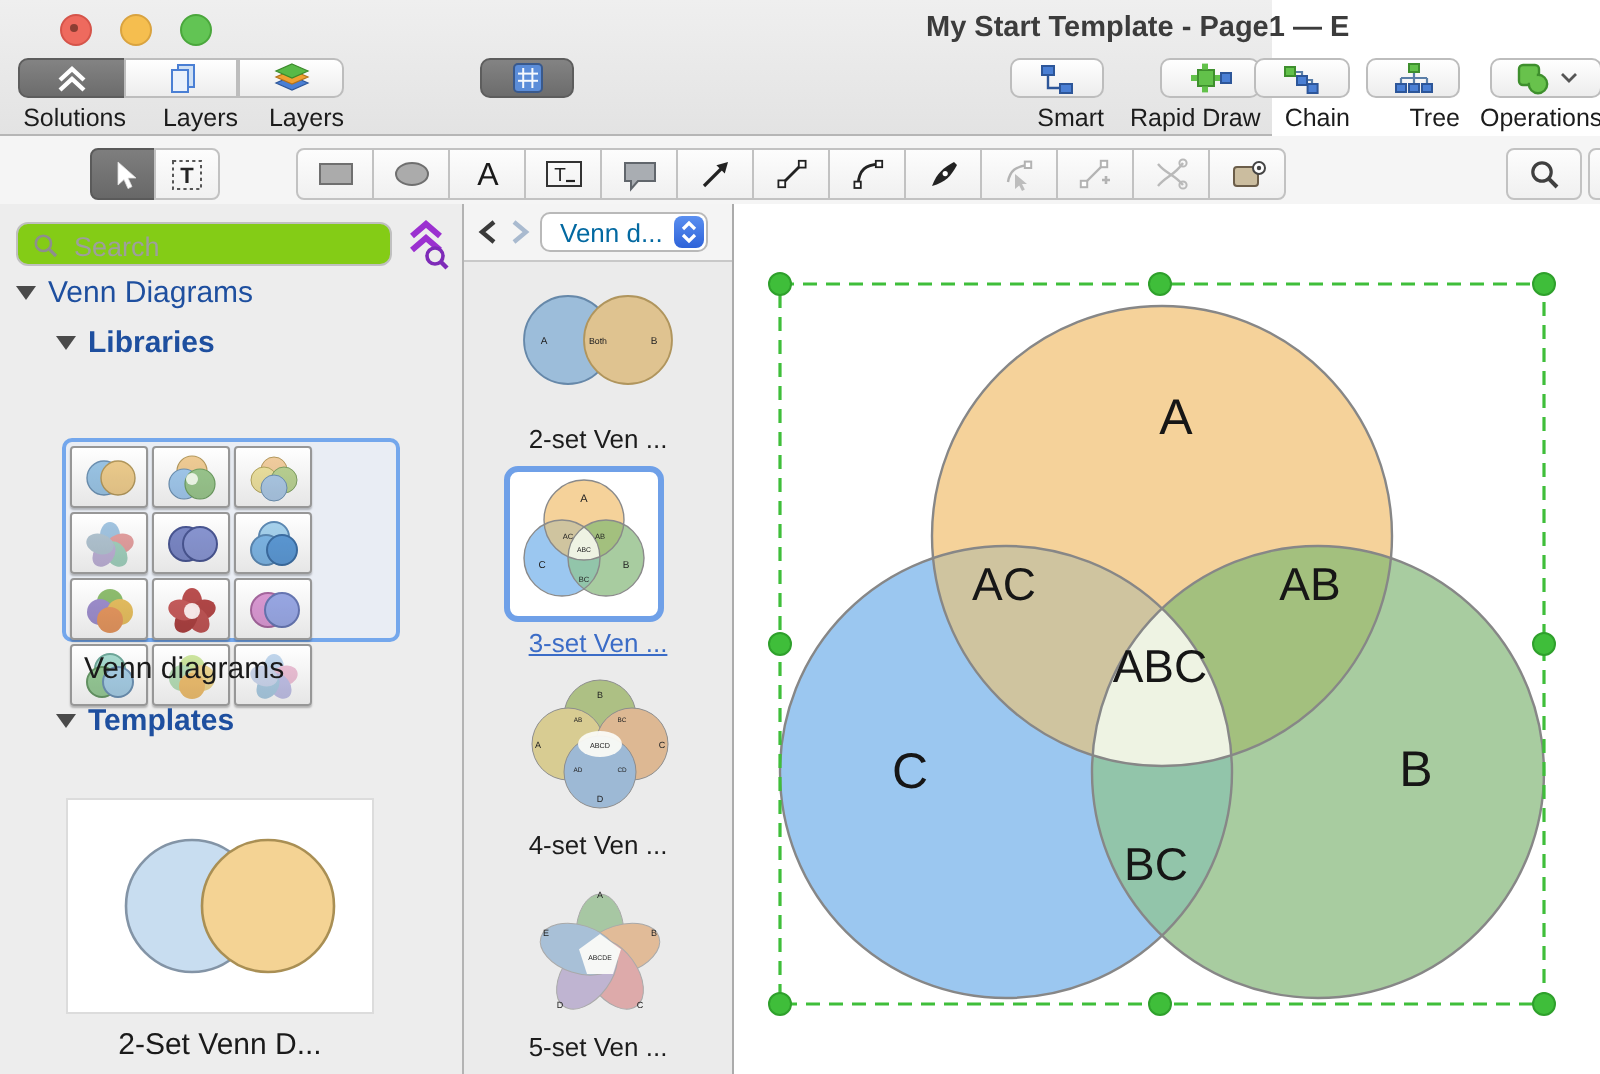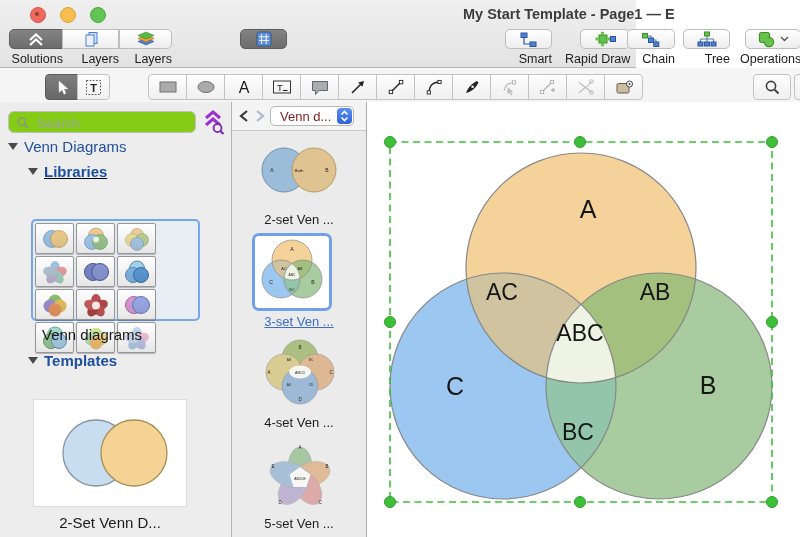--- a/index.html
+++ b/index.html
@@ -43,21 +43,21 @@
     display:flex;flex-wrap:wrap;align-content:flex-start;padding:1px;background:#E9EDF4;}
   .cell{width:39px;height:31px;margin:1px;background:linear-gradient(#FFFFFF,#E6E6E6);border:1px solid #979797;border-radius:2px;
     box-shadow:0 1px 1px rgba(0,0,0,.25);display:flex;align-items:center;justify-content:center;box-sizing:border-box;}
   .gridcap{position:absolute;left:42px;top:224px;font-size:15px;color:#1A1A1A;}
   .tplcard{position:absolute;left:33px;top:297px;width:154px;height:108px;background:#fff;border:1px solid #DCDCDC;box-sizing:border-box;}
   .tplcap{position:absolute;left:33px;top:412px;width:154px;text-align:center;font-size:15px;color:#1A1A1A;}
   
   .panel{position:absolute;left:232px;top:102px;width:135px;height:435px;background:#EBEBEB;border-right:1px solid #ABABAB;box-sizing:border-box;}
   .phead{position:absolute;left:0;top:0;width:134px;height:28px;background:#F4F4F4;border-bottom:1px solid #C8C8C8;}
   .dropdown{position:absolute;left:38px;top:4px;width:84px;height:20px;background:#fff;border:1px solid #B9B9B9;border-radius:5px;box-sizing:border-box;}
-  .dropdown .dval{position:absolute;left:9px;top:2px;font-size:13px;color:#7f1d1d;}
+  .dropdown .dval{position:absolute;left:9px;top:2px;font-size:13px;color:#0369a1;}
   .stepper{position:absolute;right:1px;top:1px;width:15px;height:16px;background:linear-gradient(#5A8FF0,#2E63D9);border-radius:4px;}
   .pcap{position:absolute;left:0;width:134px;text-align:center;font-size:13px;color:#1C1C1C;}
   .pcap.sel{color:#3B6CC7;}
   .selbox{position:absolute;left:20px;top:131px;width:80px;height:78px;background:#fff;border:3px solid #6FA0E8;border-radius:7px;box-sizing:border-box;}
   
   .canvas{position:absolute;left:367px;top:102px;width:433px;height:435px;background:#fff;}
   svg text{font-family:"Liberation Sans",sans-serif;}
   .vlabel{fill:#161616;}
   .mlabel{fill:#222;}
 </style>
@@ -310,21 +310,21 @@
         <path d="M4 8 L11 2 L18 8" fill="none" stroke="#9B30D0" stroke-width="3"></path>
         <path d="M4 15 L11 9 L18 15" fill="none" stroke="#9B30D0" stroke-width="3"></path>
         <circle cx="15.5" cy="18" r="4" fill="#EDEDED" stroke="#7E2BB8" stroke-width="1.8"></circle>
         <line x1="18.5" y1="21" x2="21.5" y2="24" stroke="#7E2BB8" stroke-width="2.2"></line>
       </svg>
 
     <div class="secrow" style="left:8px;top:36px;">
       <span class="tri"></span>
       <span class="txt">Venn Diagrams</span>
     </div>
-    <div class="secrow" style="left:28px;top:61px;text-decoration:underline;">
+    <div class="secrow" style="left:28px;top:61px;">
       <span class="tri"></span>
       <span class="txt bold">Libraries</span>
     </div>
 
     <div class="gridbox">
 
       <div class="cell">
           <svg width="32" height="26" viewBox="0 0 32 26">
             <g style="mix-blend-mode:multiply">
               <circle cx="13" cy="13" r="8.5" fill="#9CC7E8" stroke="#6E93B5" stroke-width=".7"></circle>

